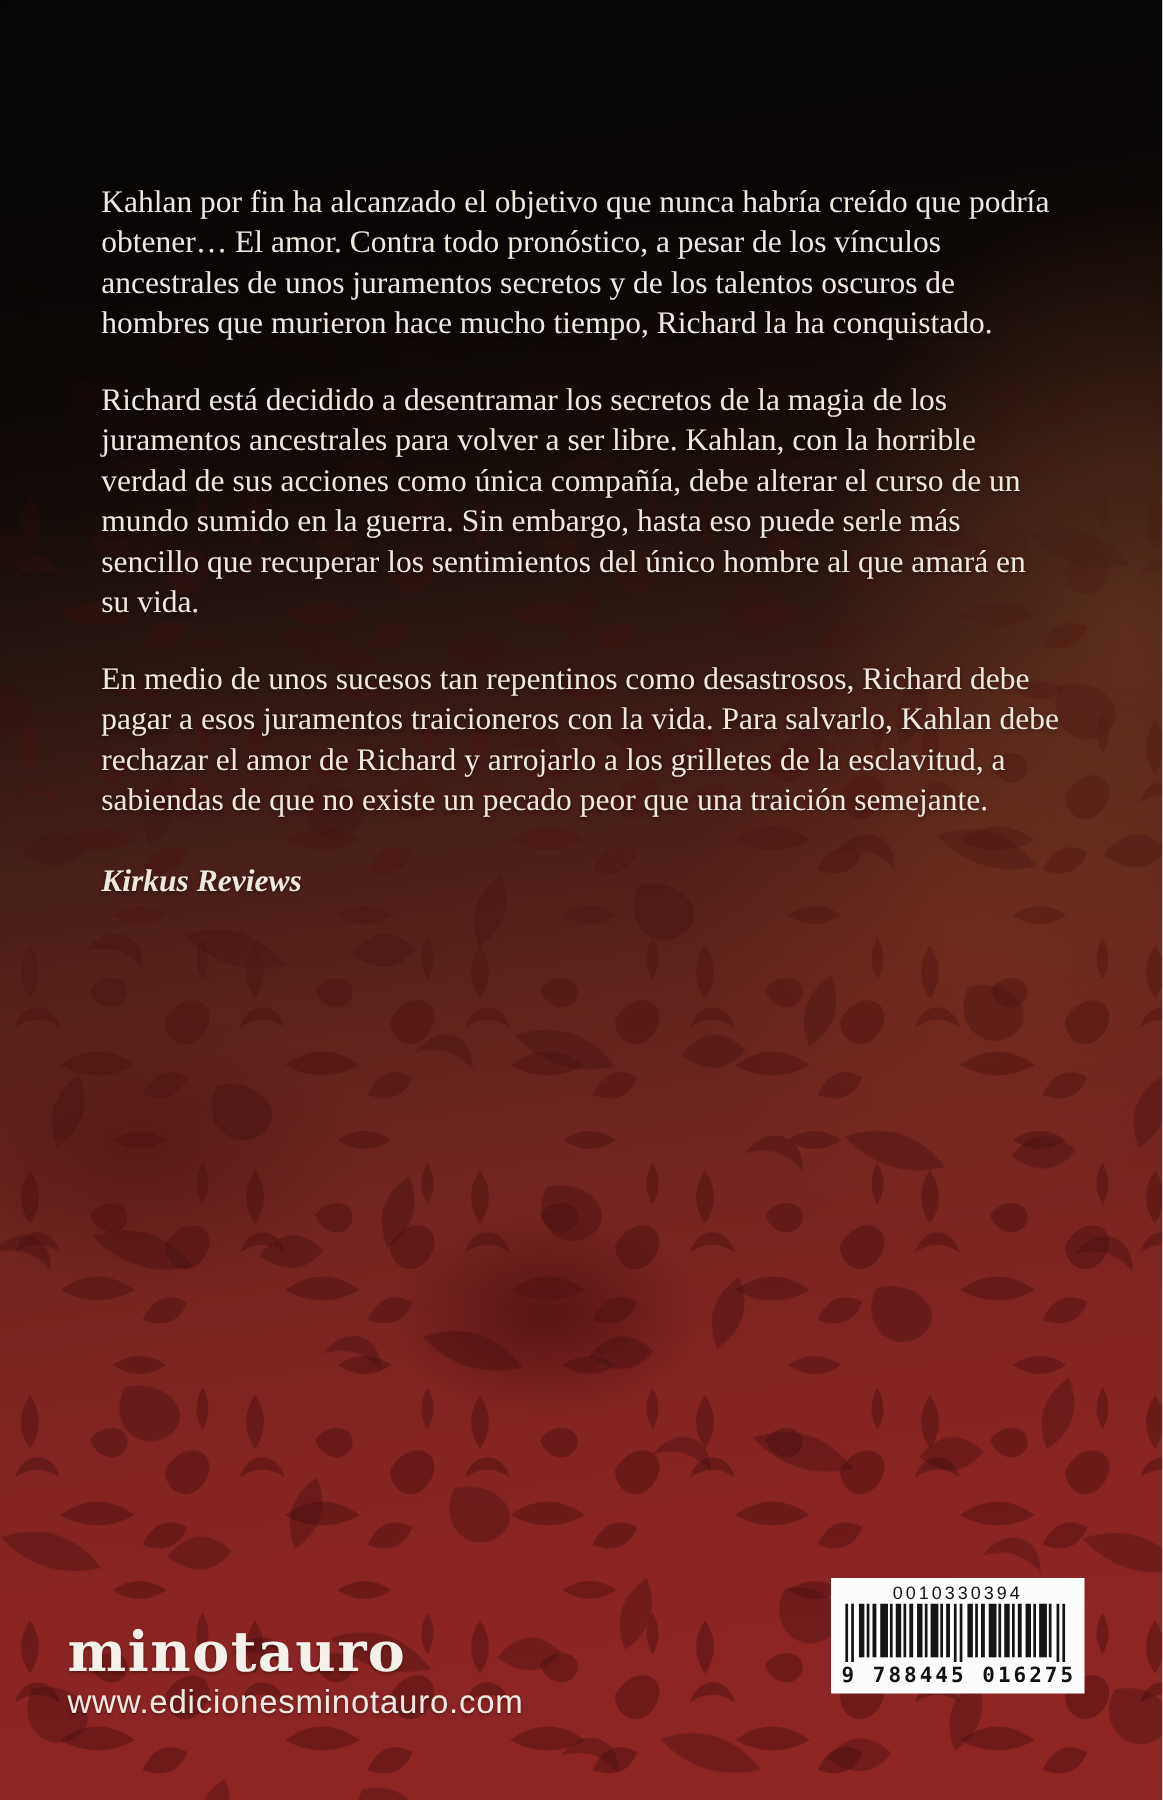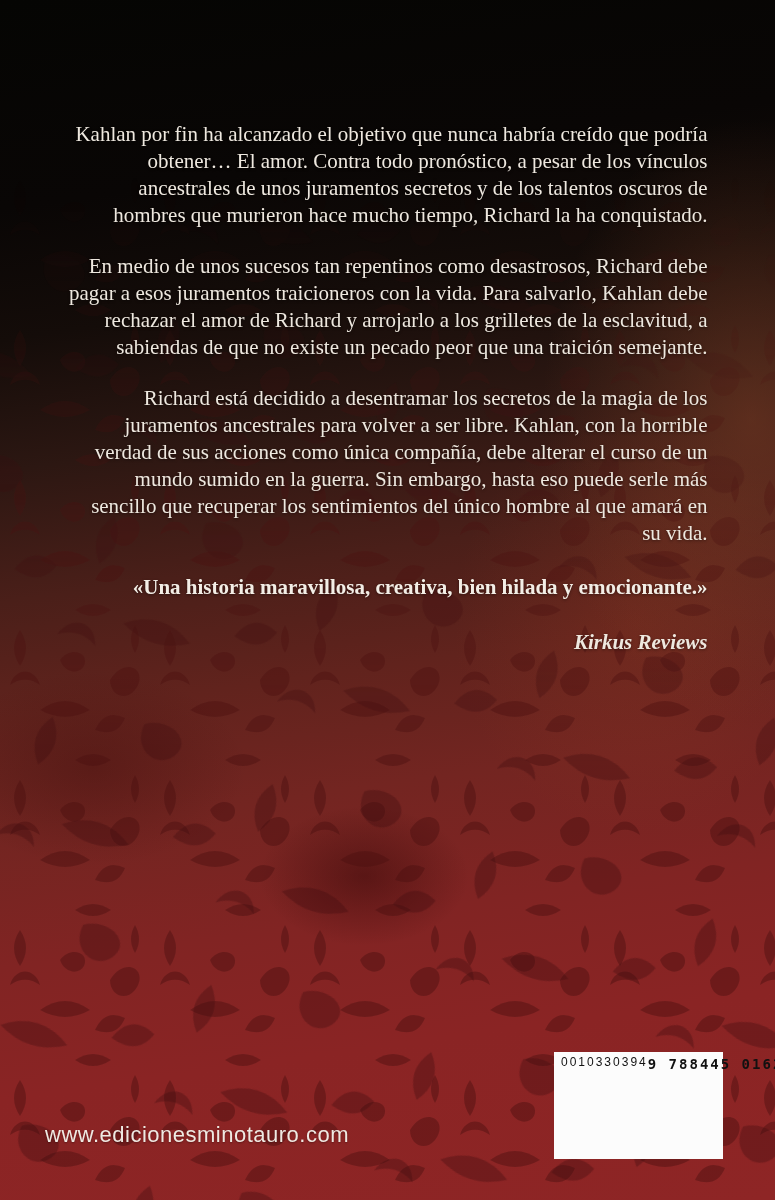--- a/index.html
+++ b/index.html
@@ -31,21 +31,21 @@
     position: absolute; inset: 0; width: 100%; height: 100%;
     -webkit-mask-image: linear-gradient(to bottom, transparent 0, transparent 175px,
         rgba(0,0,0,.30) 330px, rgba(0,0,0,.75) 560px, #000 780px);
     mask-image: linear-gradient(to bottom, transparent 0, transparent 175px,
         rgba(0,0,0,.30) 330px, rgba(0,0,0,.75) 560px, #000 780px);
   }
   .synopsis {
     position: absolute; top: 121px; left: 50%;
     transform: translateX(-50%);
     width: 640px;
-    text-align: right;
+    text-align: left;
     color: #eee8df;
     font-size: 21px; line-height: 27px;
     text-shadow: 0 1px 3px rgba(0,0,0,.45);
   }
   .synopsis p { margin: 0 0 24px 0; }
   .synopsis p.quote {
     font-weight: bold; color: #f3eee6;
     margin-top: 27px; margin-bottom: 28px;
   }
   .synopsis p.source {
@@ -61,25 +61,25 @@
     font-weight: bold; font-size: 37px; line-height: 38px;
     letter-spacing: 1px;
   }
   .publisher .website {
     font-family: "Liberation Sans", sans-serif;
     font-size: 22px; margin-top: 2px; letter-spacing: 0.5px;
     color: #efe9e2;
   }
   .barcode {
     position: absolute; left: 554px; top: 1052px;
-    width: 169px; height: 107px;
+    width: 169px; height: 77px;
     background: #fcfcfc;
     box-sizing: border-box;
     padding: 3px 7px 4px 7px;
-    display: flex; 
+    display: flex; flex-direction: column;
     color: #111;
   }
   .barcode-top {
     font-family: "Liberation Sans", sans-serif;
     font-size: 12px; letter-spacing: 2px;
     text-align: center; line-height: 14px;
   }
   .barcode .bars { width: 100%; height: 46px; display: block; }
   .barcode-isbn {
     font-family: "DejaVu Sans Mono", "Liberation Mono", monospace;
@@ -118,27 +118,27 @@
           <path d="M10 170 c8 -24 34 -24 40 0 c-13 -9 -27 -9 -40 0z"></path>
         </g>
       </pattern>
     </defs>
     <rect width="100%" height="100%" fill="url(#dmk)"></rect>
     <rect width="100%" height="100%" fill="url(#dmk2)"></rect>
   </svg>
 
   <main class="synopsis">
     <p>Kahlan por fin ha alcanzado el objetivo que nunca habría creído que podría obtener… El amor. Contra todo pronóstico, a pesar de los vínculos ancestrales de unos juramentos secretos y de los talentos oscuros de hombres que murieron hace mucho tiempo, Richard la ha conquistado.</p>
+    <p>Richard está decidido a desentramar los secretos de la magia de los juramentos ancestrales para volver a ser libre. Kahlan, con la horrible verdad de sus acciones como única compañía, debe alterar el curso de un mundo sumido en la guerra. Sin embargo, hasta eso puede serle más sencillo que recuperar los sentimientos del único hombre al que amará en su vida.</p>
     <p>En medio de unos sucesos tan repentinos como desastrosos, Richard debe pagar a esos juramentos traicioneros con la vida. Para salvarlo, Kahlan debe rechazar el amor de Richard y arrojarlo a los grilletes de la esclavitud, a sabiendas de que no existe un pecado peor que una traición semejante.</p>
-    <p>Richard está decidido a desentramar los secretos de la magia de los juramentos ancestrales para volver a ser libre. Kahlan, con la horrible verdad de sus acciones como única compañía, debe alterar el curso de un mundo sumido en la guerra. Sin embargo, hasta eso puede serle más sencillo que recuperar los sentimientos del único hombre al que amará en su vida.</p>
-    <p class="quote">«Una historia maravillosa, creativa, bien hilada y emocionante.»</p>
     <p class="source">Kirkus Reviews</p>
   </main>
 
   <div class="publisher">
+    <div class="logo">minotauro</div>
     <div class="website">www.edicionesminotauro.com</div>
   </div>
 
   <div class="barcode">
     <div class="barcode-top">0010330394</div>
     <svg class="bars" xmlns="http://www.w3.org/2000/svg" viewBox="0 0 120 50" preserveAspectRatio="none">
       <g fill="#141414">
         <rect x="2" y="0" width="1.4" height="50"></rect>
           <rect x="5" y="0" width="1.4" height="50"></rect>
         <rect x="9" y="0" width="2.8" height="46"></rect>

